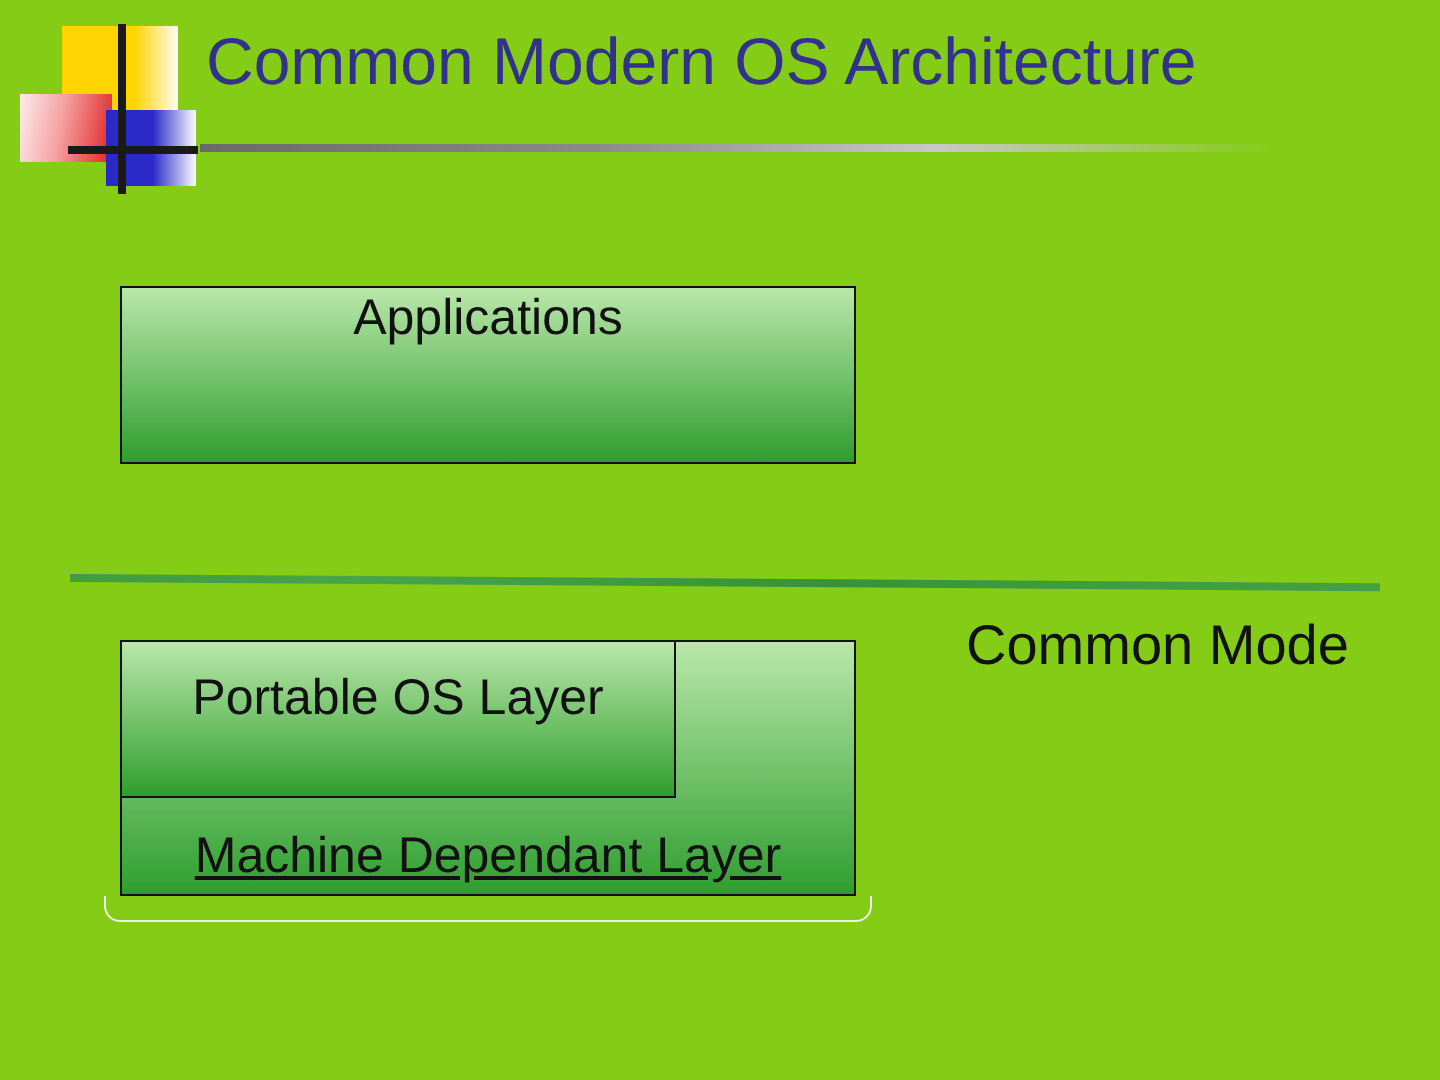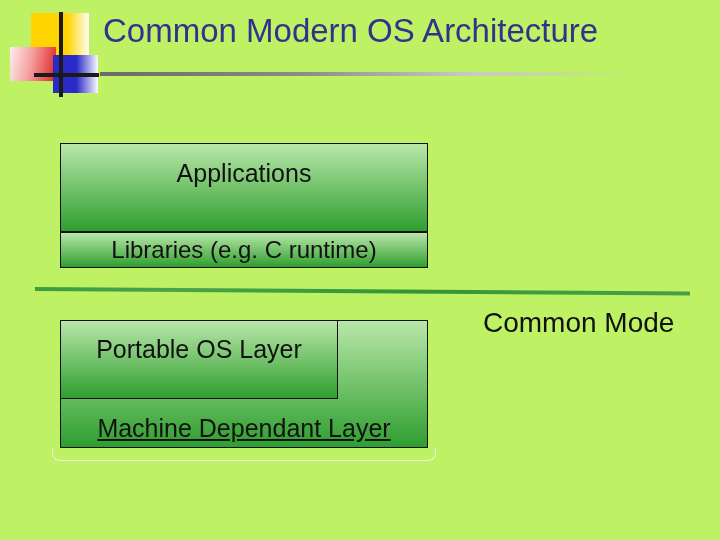--- a/index.html
+++ b/index.html
@@ -1,17 +1,17 @@
 <!DOCTYPE html>
 <html style="--title-color: #32328c; --text-black: #111111; --box-border: #111111; --box-green-light: #b9e7a9; --box-green-dark: #2f9e2f; --divider-green: #3f9c3f; --accent-yellow: #ffd400; --accent-red: #e22e2e; --accent-blue: #2a2ac8; --line-black: #1a1a1a;"><head>
 <meta charset="utf-8">
 <style>
   html,body{margin:0;padding:0;background:#fff;}
   .slide{
-    position:relative;width:720px;height:540px;background:#bef264;overflow:hidden;
+    position:relative;width:720px;height:540px;background:#84cc16;overflow:hidden;
     font-family:"Liberation Sans", sans-serif;color:var(--text-black,#111);
   }
   
   .deco{position:absolute;left:0;top:0;width:120px;height:110px;}
   .sq-yellow{
     position:absolute;left:31px;top:13px;width:58px;height:42px;
     background:linear-gradient(to right,var(--accent-yellow,#ffd400) 0%,var(--accent-yellow,#ffd400) 62%,#fffdf2 100%);
   }
   .sq-red{
     position:absolute;left:10px;top:47px;width:46px;height:34px;
@@ -33,21 +33,21 @@
     position:absolute;left:100px;top:72px;width:565px;height:4px;
     background:linear-gradient(to right,#6a6a6a 0%,#8a8a8a 35%,#c8c8c8 65%,rgba(255,255,255,0) 95%);
   }
   
   .gbox{
     position:absolute;border:1px solid var(--box-border,#111);
     background:linear-gradient(to bottom,var(--box-green-light,#b9e7a9) 0%,var(--box-green-dark,#2f9e2f) 100%);
     display:flex;box-sizing:border-box;font-size:25px;line-height:1.1;
   }
   .gbox .lbl{width:100%;text-align:center;}
-  .box-applications{left:60px;top:143px;width:368px;height:89px;align-items:flex-start;padding-top:16px;}
+  .box-applications{left:60px;top:143px;width:368px;height:89px;align-items:flex-start;padding-top:2px;}
   .box-libraries{left:60px;top:232px;width:368px;height:36px;align-items:center;font-size:24px;}
   .box-machine{left:60px;top:320px;width:368px;height:128px;align-items:flex-end;padding-bottom:5px;text-decoration:underline;}
   .box-portable{left:60px;top:320px;width:278px;height:79px;align-items:flex-start;padding-top:15px;}
   
   .mode-divider{
     position:absolute;left:35px;top:287px;width:655px;height:4px;
     background:linear-gradient(to right,
       var(--divider-green,#3f9c3f) 0%, #4aa44a 22%, var(--divider-green,#3f9c3f) 40%,
       #359335 58%, var(--divider-green,#3f9c3f) 78%, #46a046 100%);
     transform:rotate(0.4deg);transform-origin:left center;
@@ -74,23 +74,20 @@
     <div class="h-line"></div>
   </div>
 
   <h1 class="title">Common Modern OS Architecture</h1>
   <div class="title-rule"></div>
 
   <div class="gbox box-applications">
     <span class="lbl">Applications</span>
   </div>
 
-  <div class="gbox box-libraries">
-    <span class="lbl">Libraries (e.g. C runtime)</span>
-  </div>
 
   <div class="mode-divider"></div>
 
   <div class="mode-label mode-kernel">Common Mode</div>
 
   <div class="gbox box-machine">
     <span class="lbl">Machine Dependant Layer</span>
   </div>
 
   <div class="gbox box-portable">

